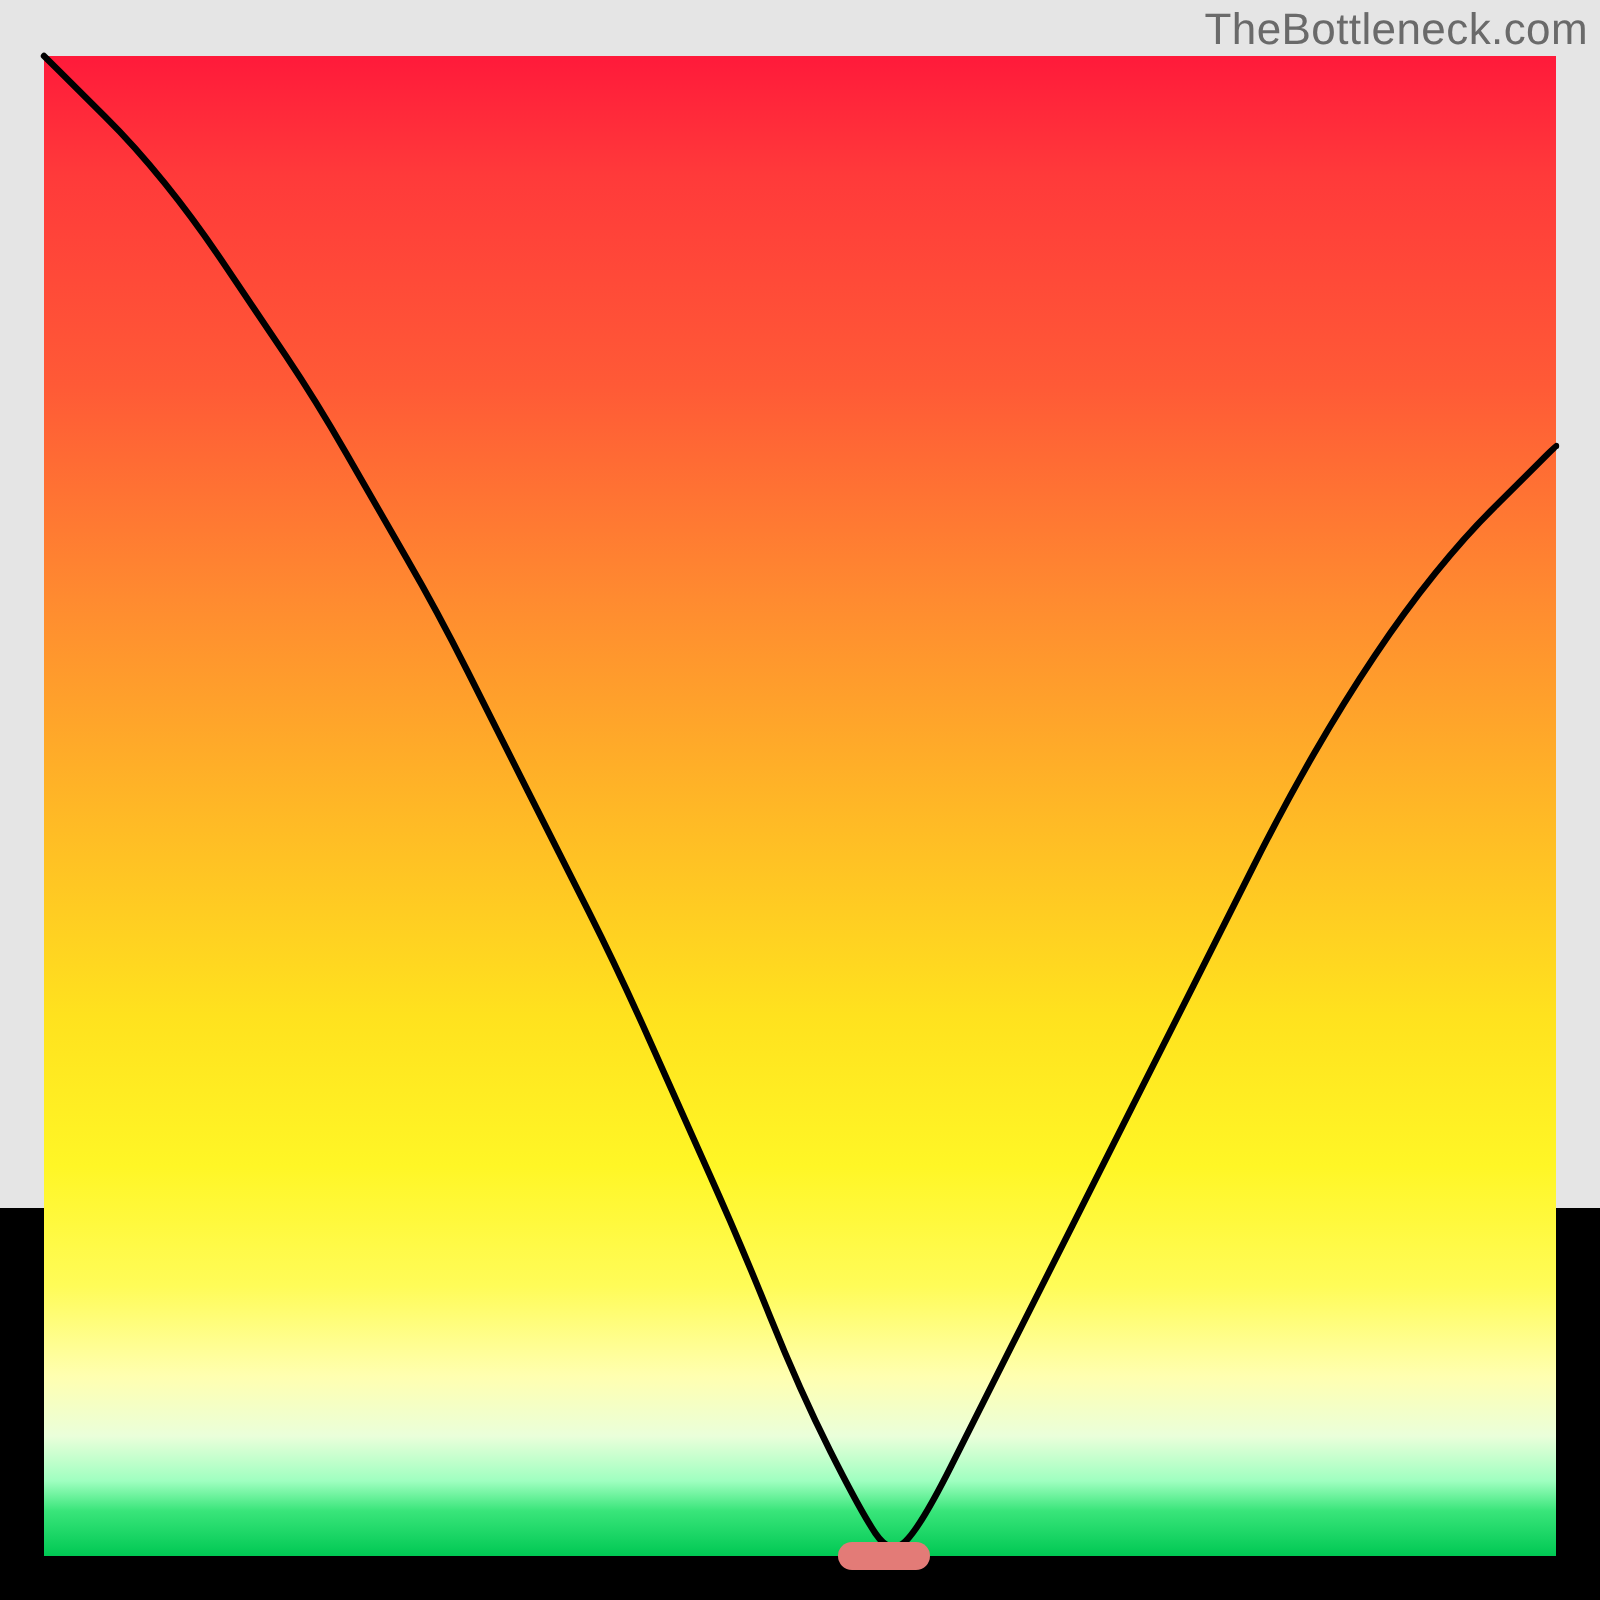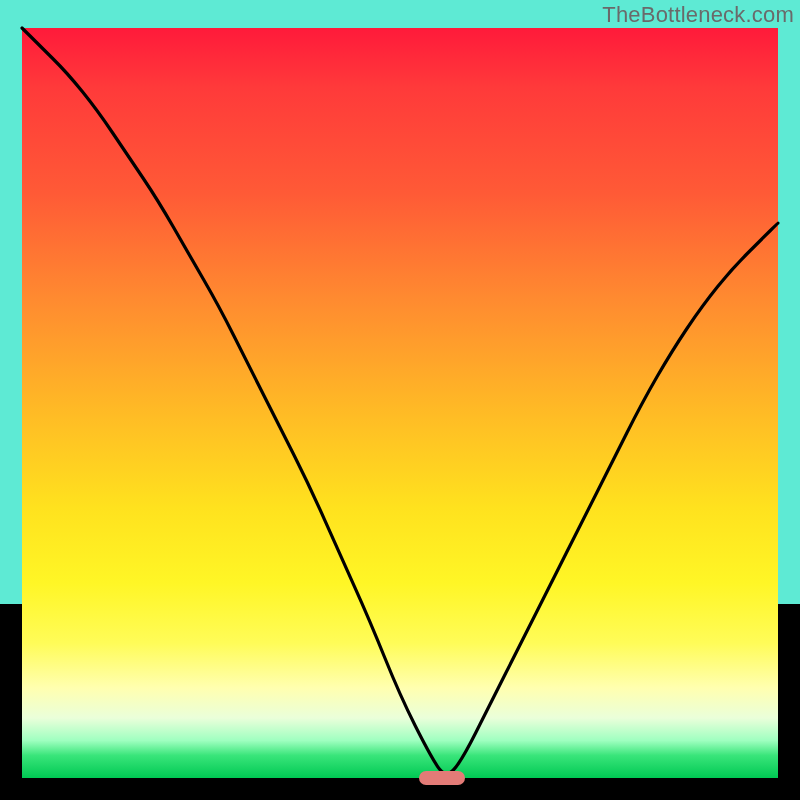--- a/index.html
+++ b/index.html
@@ -10,21 +10,21 @@
     background: #000;
     overflow: hidden;
     font-family: Arial, Helvetica, sans-serif;
   }
   .frame {
     position: absolute;
     left: 0;
     top: 0;
     width: 800px;
     height: 604px;
-    background: #5eead4;
+    background: #e5e5e5;
   }
   .plot-area {
     position: absolute;
     left: 22px;
     top: 28px;
     width: 756px;
     height: 750px;
     background: linear-gradient(to bottom,
       #ff1a3a 0%,
       #ff3a3a 8%,

